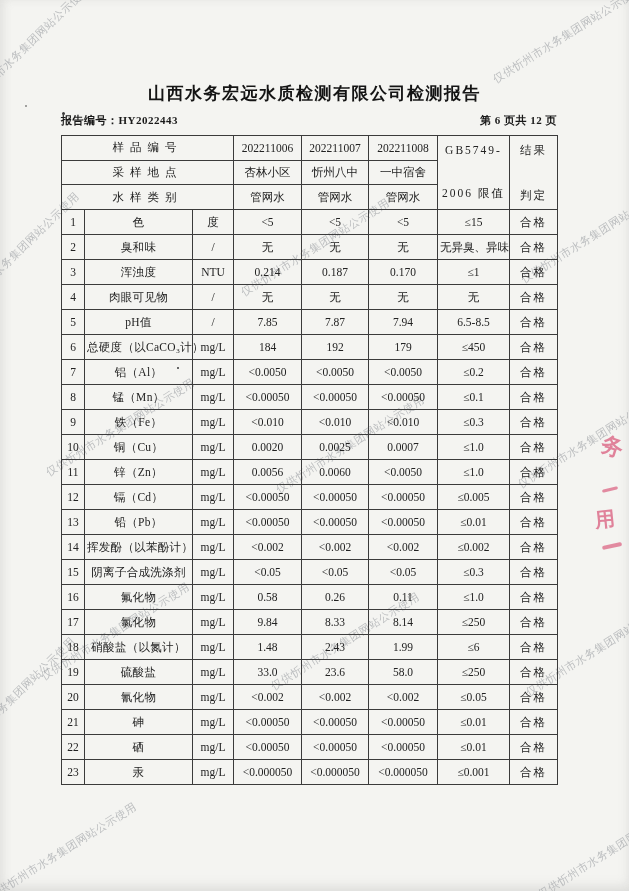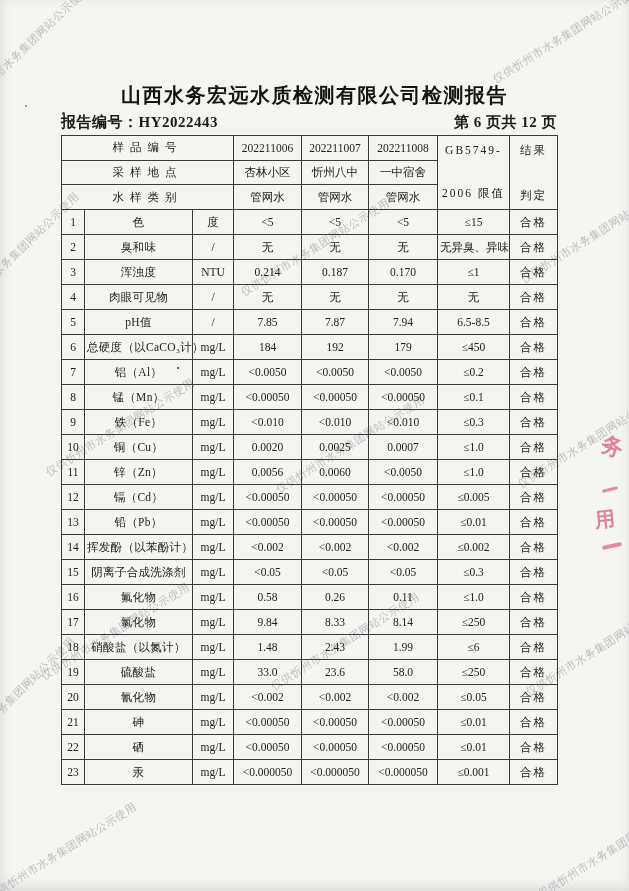--- a/index.html
+++ b/index.html
@@ -36,27 +36,27 @@
   .wm10{left:259px;top:634px;}
   .wm11{left:514px;top:640px;}
   .wm12{left:-75px;top:692px;transform:rotate(-44deg);}
   .wm13{left:-24px;top:844px;}
   .wm14{left:526px;top:842px;}
   
   .title{
     position:absolute;left:0;top:82px;width:100%;
     text-align:center;
     font-family:"Liberation Sans","DejaVu Sans",sans-serif;
-    font-weight:bold;font-size:20px;letter-spacing:1.5px;
+    font-weight:bold;font-size:17px;letter-spacing:1.5px;
     color:#141414;
   }
   .meta{
     position:absolute;left:61px;top:113px;width:496px;
     display:flex;justify-content:space-between;align-items:baseline;
-    font-weight:bold;font-size:15px;letter-spacing:.5px;color:#191919;
+    font-weight:bold;font-size:11px;letter-spacing:.5px;color:#191919;
   }
   
   table.report{
     position:absolute;left:61px;top:135px;
     width:496px;border-collapse:collapse;table-layout:fixed;
   }
   table.report td{
     border:1px solid #3b3b3b;
     padding:0 2px;
     text-align:center;vertical-align:middle;

